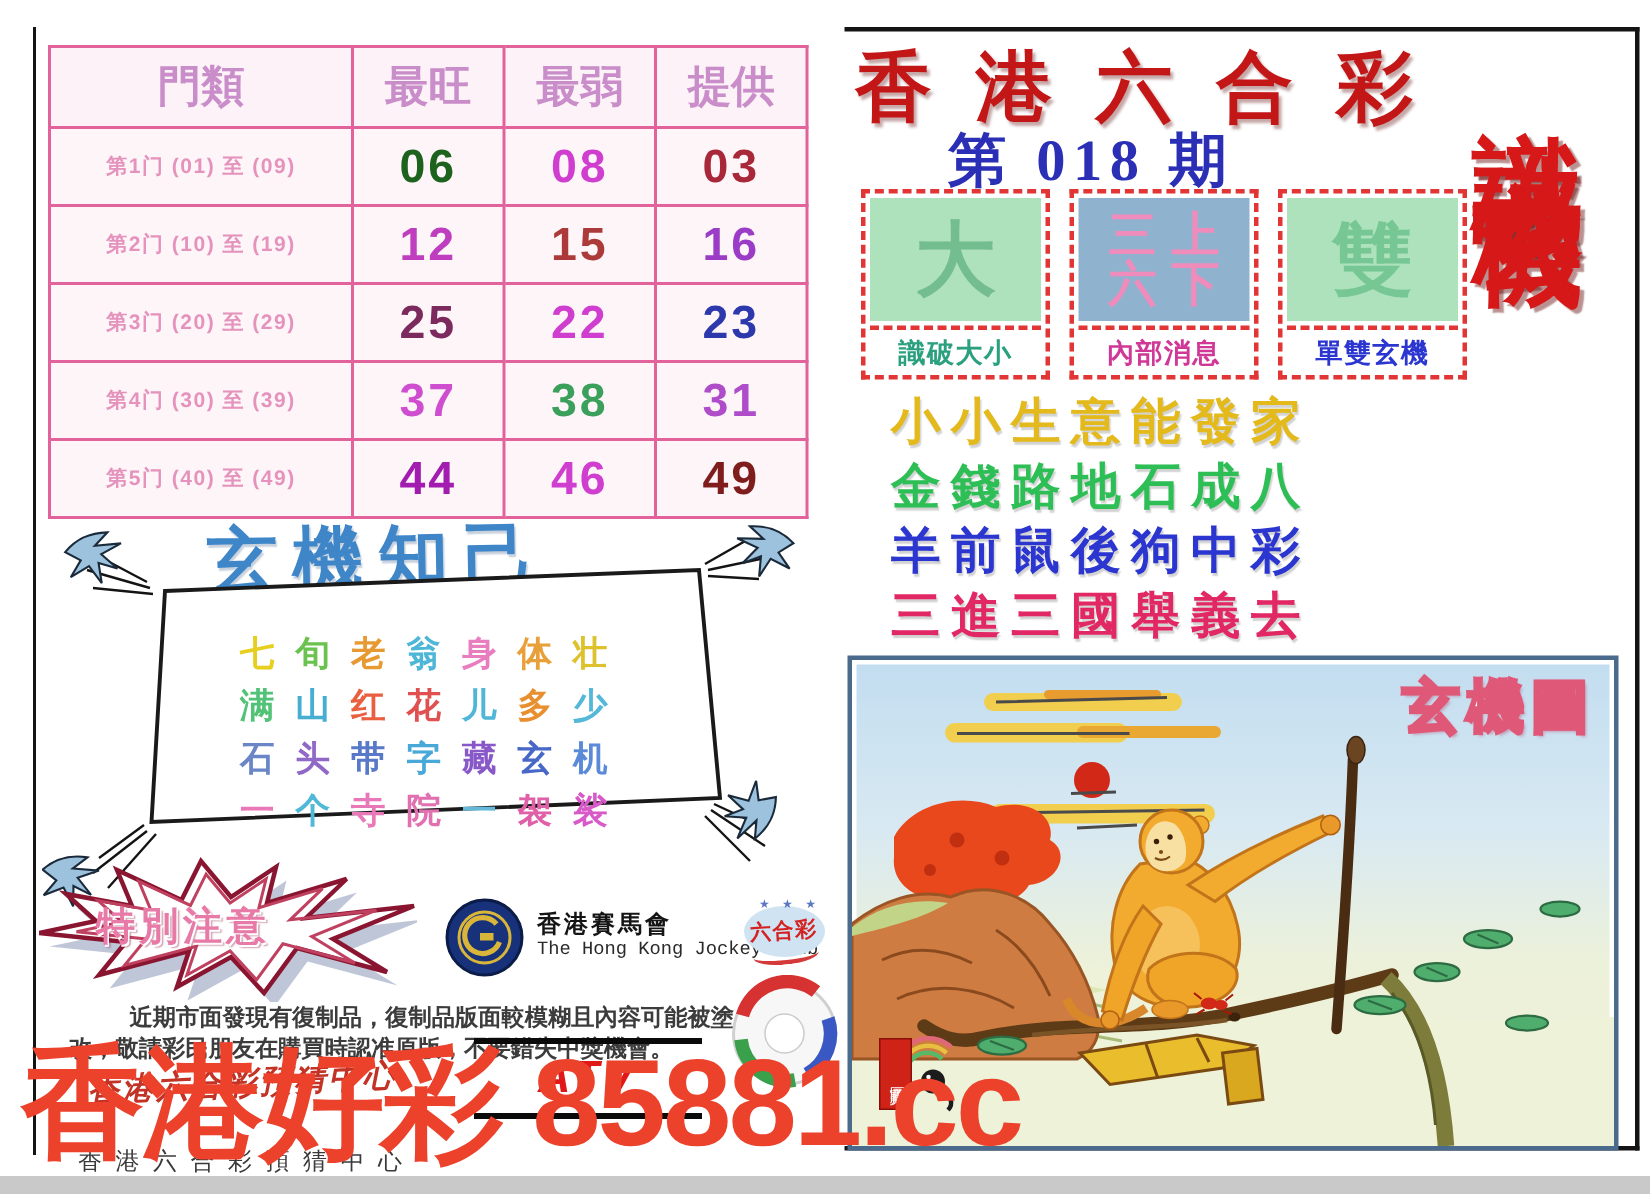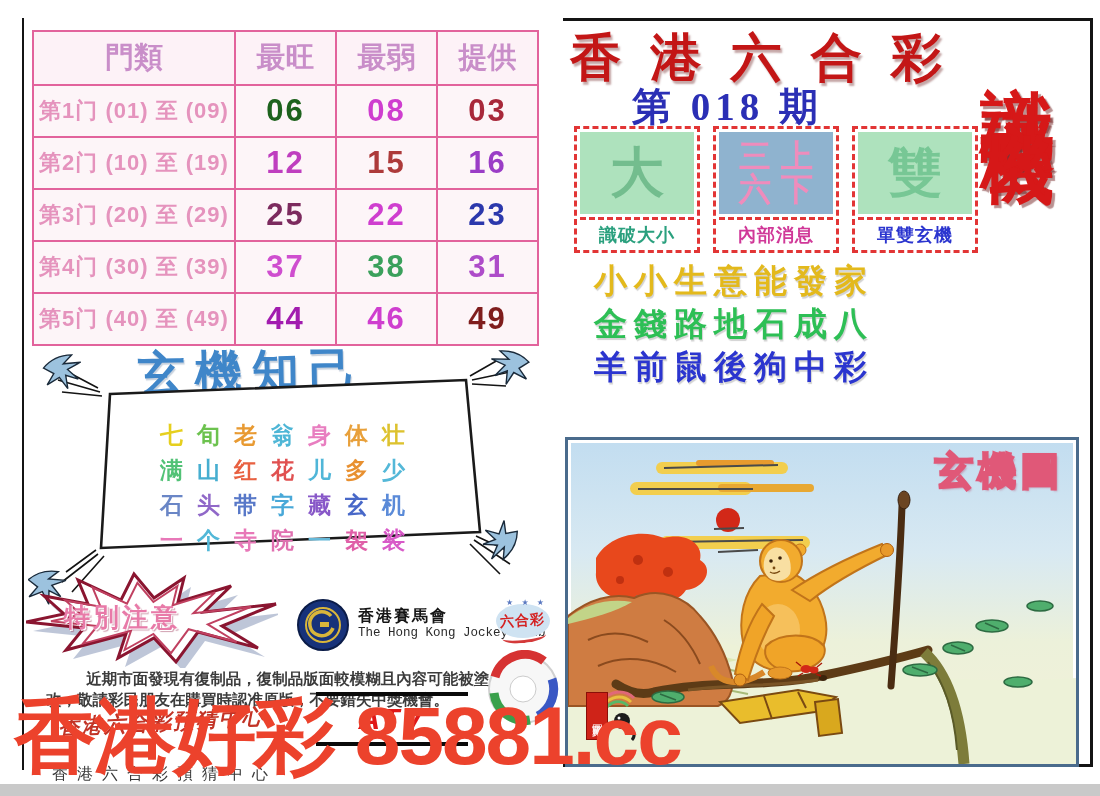--- a/index.html
+++ b/index.html
@@ -8,21 +8,21 @@
   .abs{position:absolute;}
 
   
   .vline-left{left:22px;top:18px;width:2px;height:752px;background:#141414;}
 
   
   table.doors{left:32px;top:30px;width:505px;border-collapse:collapse;table-layout:fixed;background:#fdf5f8;}
   table.doors th,table.doors td{border:2.5px solid #e2639c;text-align:center;padding:0;}
   table.doors th{height:52px;font-size:29px;font-weight:bold;color:#c98ec9;background:#fdf2f7;}
   table.doors td{height:50px;}
-  table.doors .rowlabel{font-size:22px;font-weight:bold;color:#e593bd;letter-spacing:1px;}
+  table.doors .rowlabel{font-size:14px;font-weight:bold;color:#e593bd;letter-spacing:1px;}
   table.doors .num{font-size:31px;font-weight:bold;letter-spacing:2px;}
   table.doors col.c0{width:202px;} table.doors col.cn{width:101px;}
 
   
   .banner-title{left:138px;top:341px;font-size:47px;font-weight:bold;color:#3f86c9;
     letter-spacing:10px;transform:rotate(-1deg);text-shadow:1px 2px 1px rgba(30,70,120,.25);}
   .cloth-svg{left:28px;top:350px;}
   .cloth-poem{left:160px;top:418px;width:300px;}
   .cloth-line{font-size:23px;font-weight:bold;letter-spacing:14px;line-height:35px;white-space:nowrap;}
 
@@ -249,20 +249,21 @@
     <div class="hint-box">
       <div class="hint-main single" style="background: rgb(174, 226, 189); color: rgb(119, 199, 149);">雙</div>
       <div class="hint-label" style="color: rgb(43, 53, 207);">單雙玄機</div>
     </div>
   </div>
 
 <div class="abs right-poem">
     <div class="pline" style="color: rgb(227, 185, 28);">小小生意能發家</div>
     <div class="pline" style="color: rgb(45, 191, 85);">金錢路地石成八</div>
     <div class="pline" style="color: rgb(43, 53, 207);">羊前鼠後狗中彩</div>
+    <div class="pline" style="color: rgb(226, 40, 100);">三進三國舉義去</div>
   </div>
 
 <div class="abs picture">
   <svg width="508" height="324" viewBox="0 0 508 324">
     <path d="M0,196 C70,186 150,200 230,218 C320,238 420,244 508,238 L508,324 L0,324 Z" fill="#edf2d8"></path>
     <path d="M0,205 C50,198 110,206 170,220 C120,232 60,238 0,236 Z" fill="#dde8b4"></path>
     <path d="M10,224 C60,214 120,220 172,232 M20,246 C70,238 130,244 180,254" stroke="#a8ba78" stroke-width="2" fill="none"></path>
     <g>
       <rect x="88" y="22" width="132" height="12" rx="6" fill="#f2ce4e"></rect>
       <rect x="128" y="20" width="78" height="6" rx="3" fill="#e89b2e"></rect>

